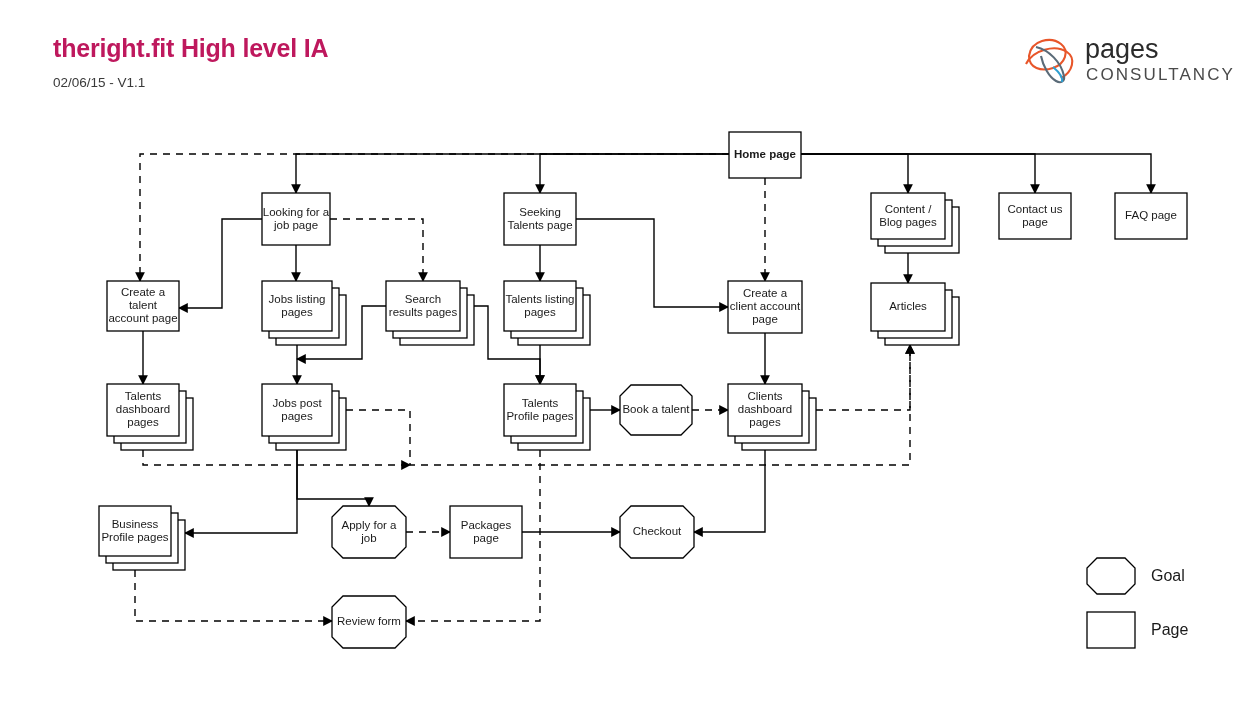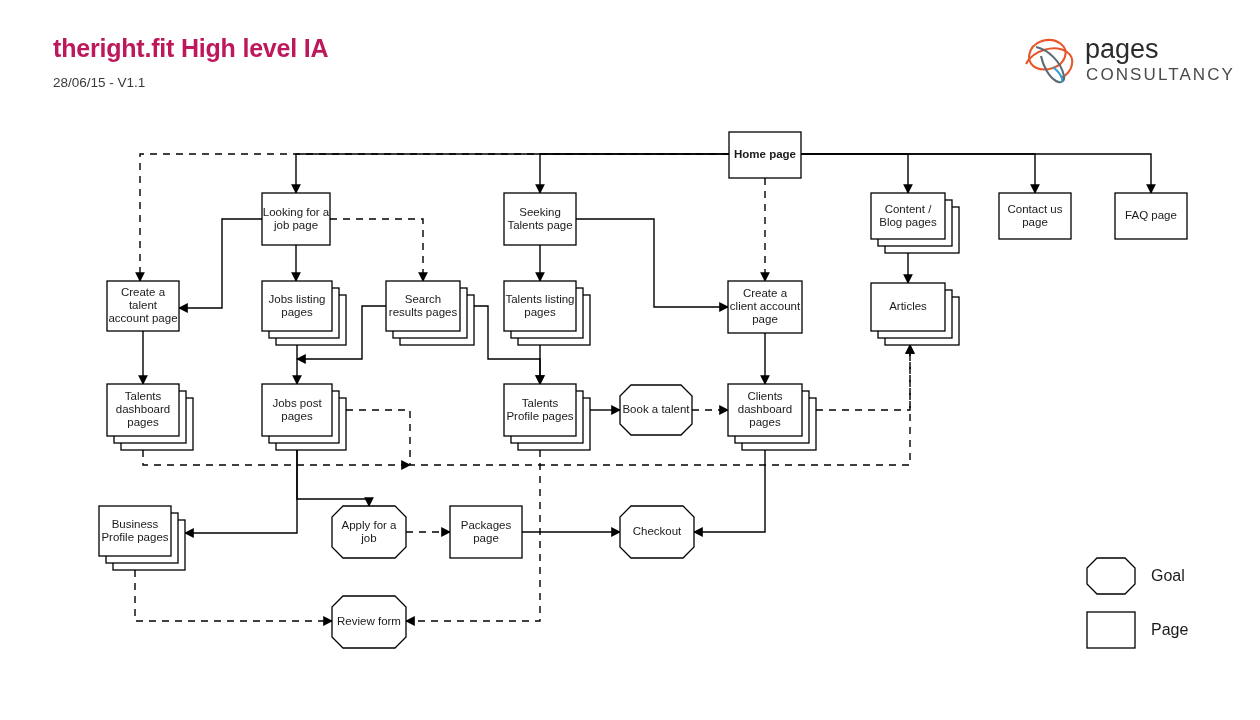--- a/index.html
+++ b/index.html
@@ -106,21 +106,21 @@
   .edge.dashed {
     stroke: #000000;
     stroke-dasharray: 7 6;
   }
 </style>
 </head>
 <body>
 
 <div id="header">
   <div id="doc-title">theright.fit High level IA</div>
-  <div id="doc-version">28/06/15 - V1.1</div>
+  <div id="doc-version">02/06/15 - V1.1</div>
 
   <div id="logo">
     <svg id="logo-mark" viewBox="0 0 56 52">
       <g fill="none" stroke-width="2.1">
         <path d="M6 22 C 8 6, 28 2, 38 10 C 47 17, 42 30, 30 34 C 18 38, 6 34, 6 22 Z" stroke="#e8562a"></path>
         <path d="M3 30 C 10 16, 32 10, 44 18 C 53 24, 50 38, 38 44" stroke="#e8562a"></path>
         <path d="M13 13 C 26 16, 38 28, 41 42 C 42 47, 38 50, 33 47 C 26 43, 20 32, 18 22" stroke="#5a6b78"></path>
         <path d="M30 33 C 36 38, 40 44, 39 48" stroke="#2e9fd0"></path>
       </g>
     </svg>

